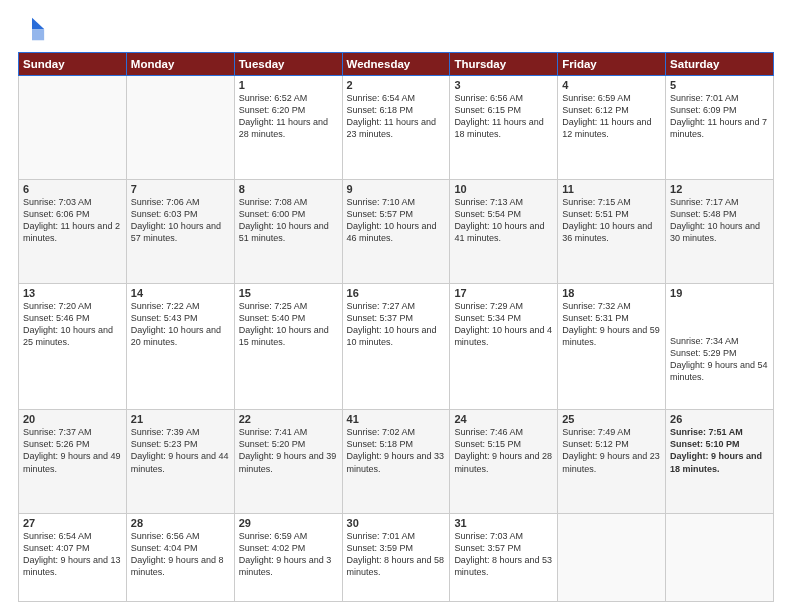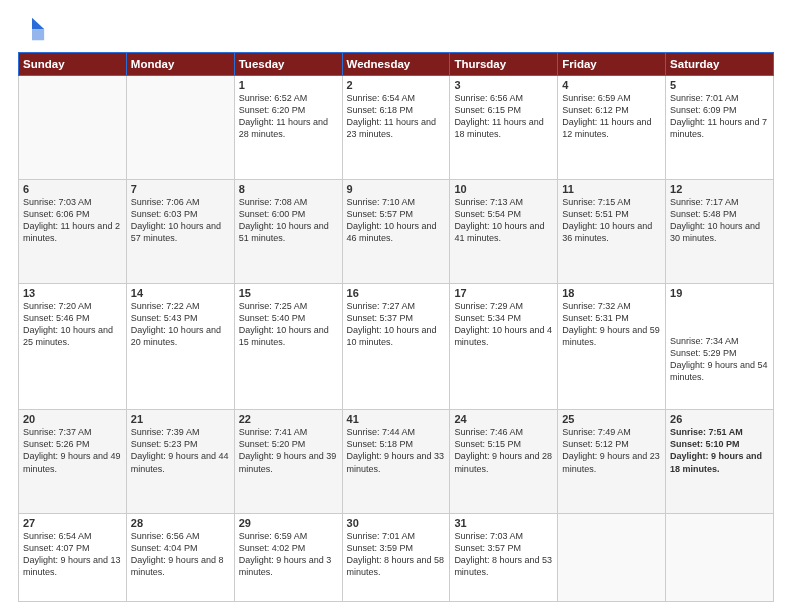--- a/index.html
+++ b/index.html
@@ -274,21 +274,21 @@
 Daylight: 9 hours and 44 minutes.</div>
           </td>
           <td>
             <span class="day-num">22</span>
             <div class="day-info" style="white-space: pre-line;">Sunrise: 7:41 AM
 Sunset: 5:20 PM
 Daylight: 9 hours and 39 minutes.</div>
           </td>
           <td>
             <span class="day-num">41</span>
-            <div class="day-info" style="white-space: pre-line;">Sunrise: 7:44 AM
+            <div class="day-info" style="white-space: pre-line;">Sunrise: 7:02 AM
 Sunset: 5:18 PM
 Daylight: 9 hours and 33 minutes.</div>
           </td>
           <td>
             <span class="day-num">24</span>
             <div class="day-info" style="white-space: pre-line;">Sunrise: 7:46 AM
 Sunset: 5:15 PM
 Daylight: 9 hours and 28 minutes.</div>
           </td>
           <td>

